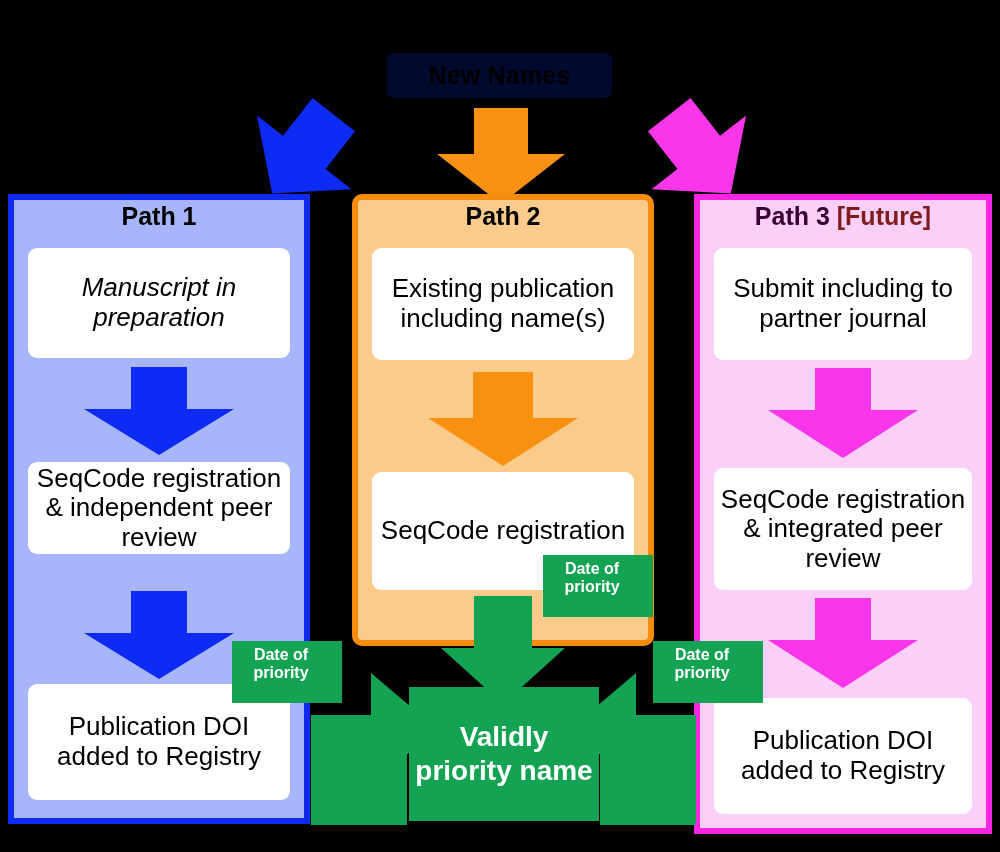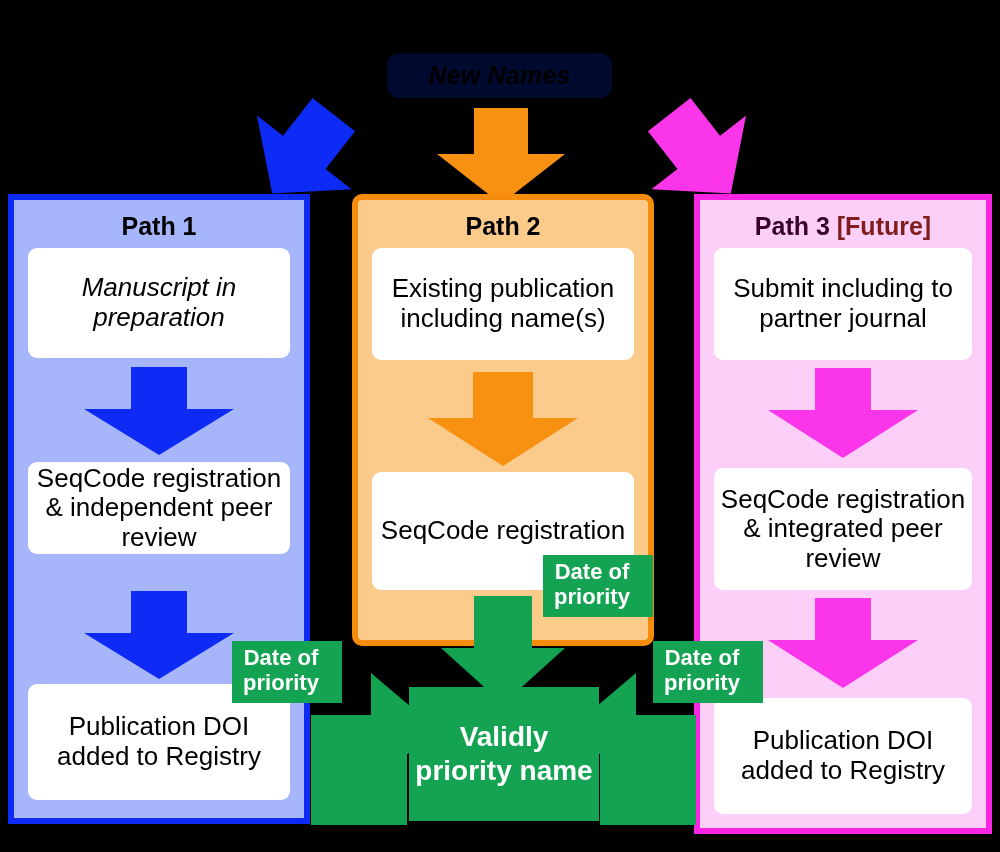--- a/index.html
+++ b/index.html
@@ -3,41 +3,41 @@
 <meta charset="utf-8">
 <title>SeqCode Paths Diagram</title>
 <style>
   html,body{margin:0;padding:0;background:#000;}
   body{width:1000px;height:852px;overflow:hidden;
        font-family:"Liberation Sans","DejaVu Sans",sans-serif;}
   #stage{position:relative;width:1000px;height:852px;background:#000000;}
 
   
   .title-box{position:absolute;left:387px;top:53px;width:225px;height:45px;
-    background:#000A2E;border-radius:12px;display:flex;align-items:center;
-    justify-content:center;font-style:italic;}
+    background:#000A2E;border-radius:7px;display:flex;align-items:center;
+    justify-content:center;}
   .title-box .txt{font-size:25px;font-weight:bold;color:#000000;
     letter-spacing:.2px;line-height:1;white-space:nowrap;}
 
   
   .panel{position:absolute;border-style:solid;box-sizing:border-box;}
-  .panel-title{text-align:center;font-size:25px;line-height:1;margin-top:14px;
+  .panel-title{text-align:center;font-size:25px;line-height:1;margin-top:4px;
     font-weight:bold;color:#000;}
   .panel-title .future{font-weight:bold;color:#7f1d1d;}
   .card{position:absolute;left:14px;right:14px;background:#ffffff;
     border-radius:9px;display:flex;align-items:center;justify-content:center;
     text-align:center;color:#000;font-size:26px;line-height:1.14;
     padding:4px 6px;box-sizing:border-box;}
 
   
   .vp-box{position:absolute;background:#14A353;display:flex;align-items:center;
     justify-content:center;text-align:center;color:#fff;font-weight:bold;
     font-size:28px;line-height:1.2;}
   .tag{position:absolute;background:#14A353;color:#fff;font-weight:bold;
-    font-size:22px;line-height:1.12;text-align:center;padding:5px 20px 6px 8px;
+    font-size:16px;line-height:1.12;text-align:center;padding:5px 20px 6px 8px;
     box-sizing:border-box;}
 </style>
 </head>
 <body>
 
 <div id="stage">
 
   <div class="title-box">
     <span class="txt">New Names</span>
   </div>

